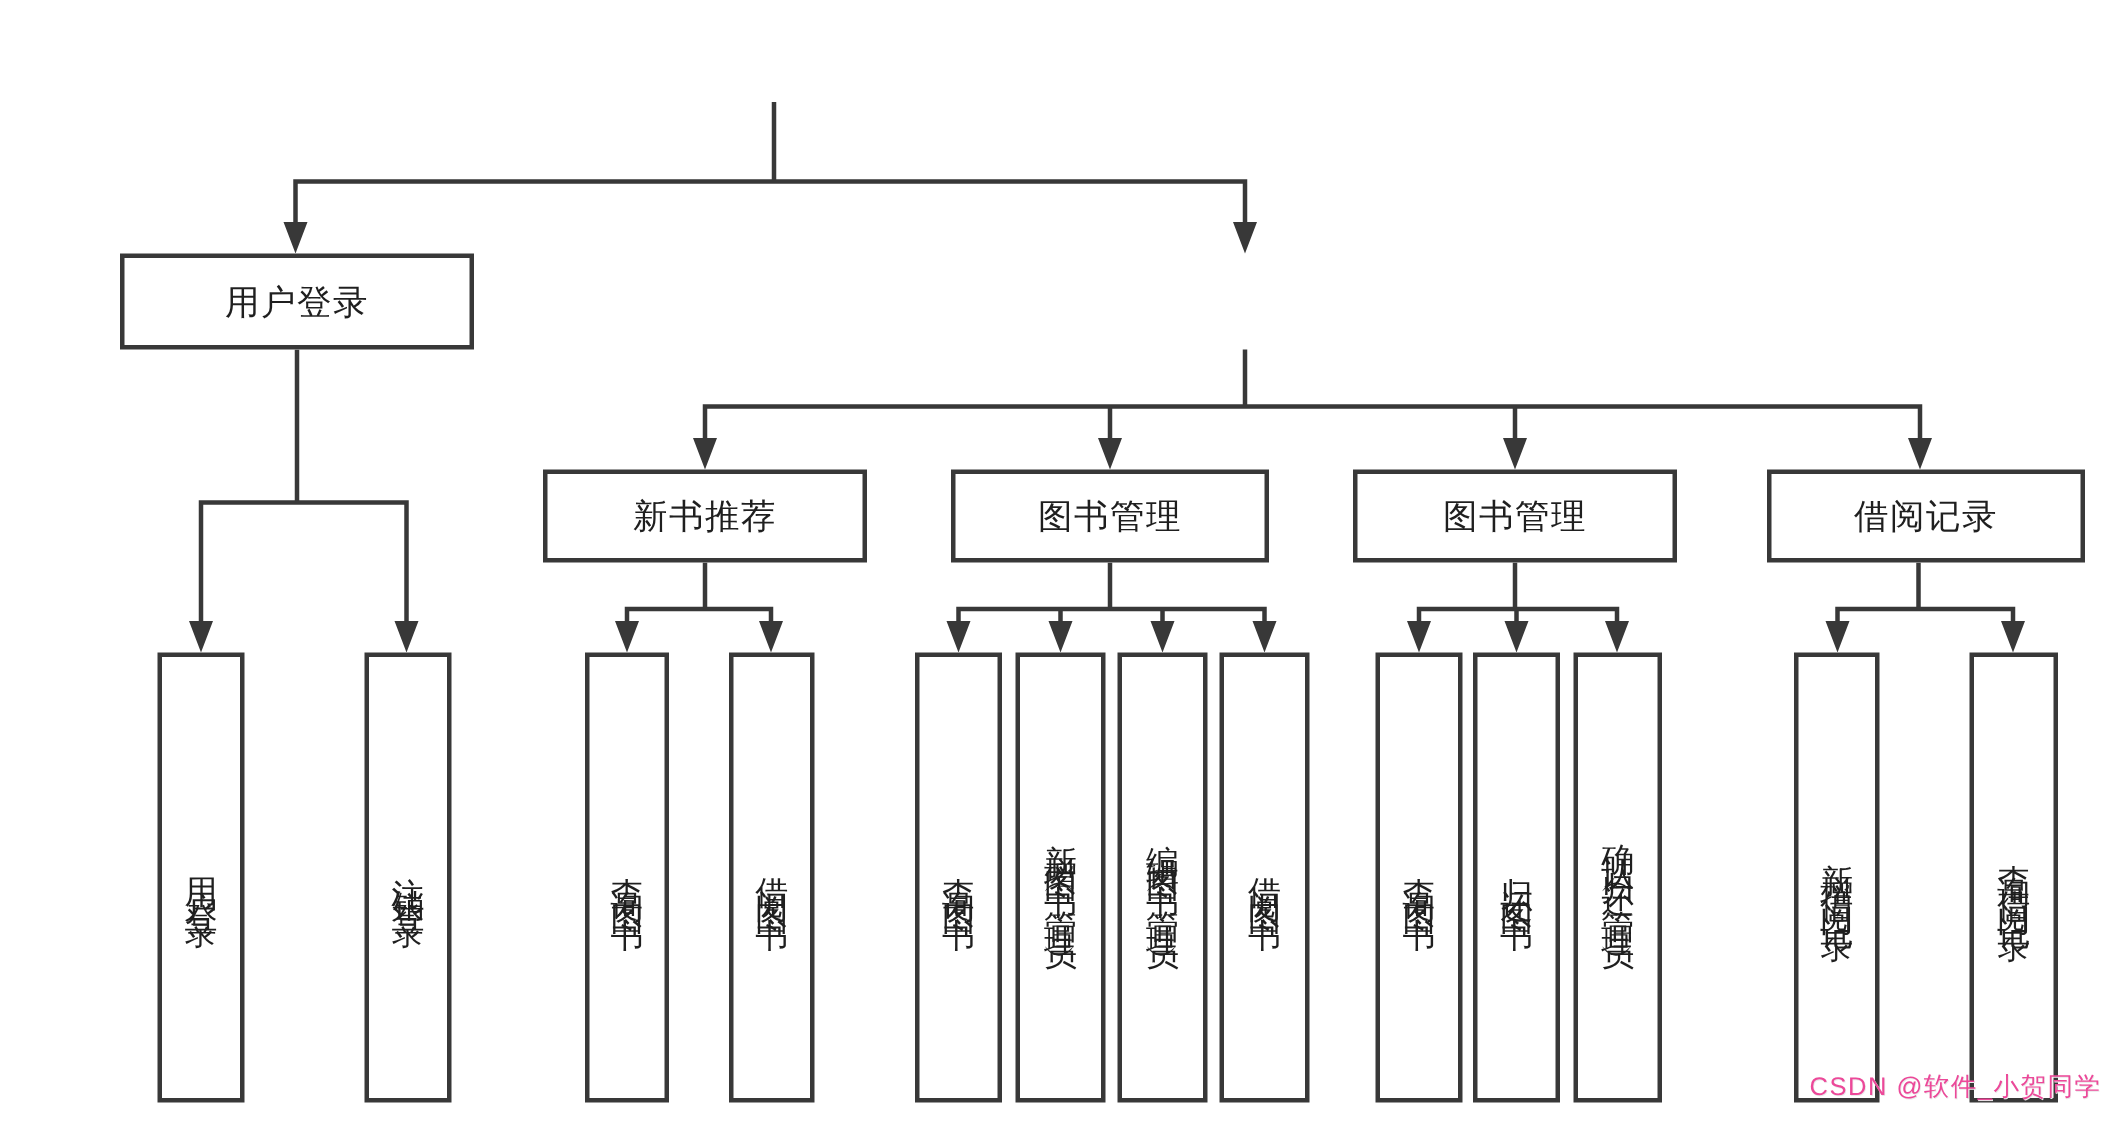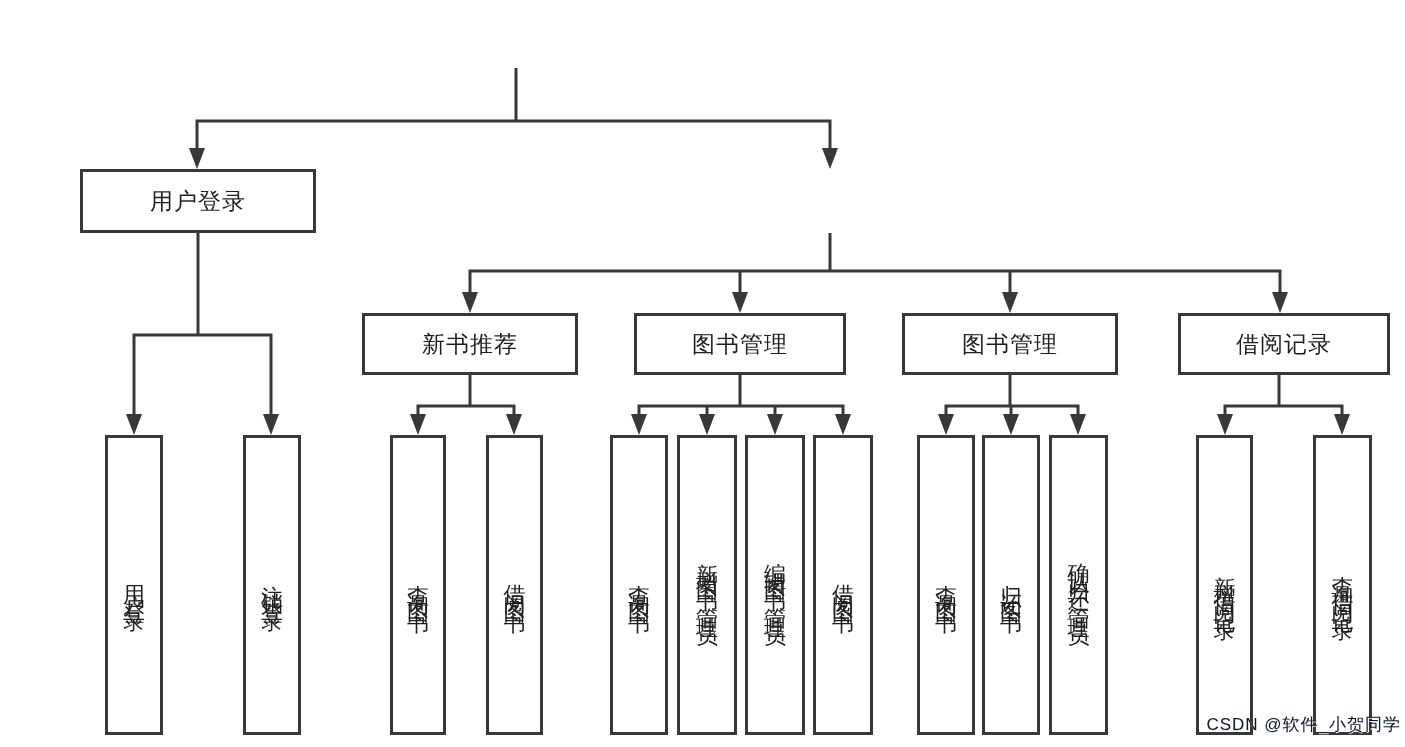--- a/index.html
+++ b/index.html
@@ -46,21 +46,21 @@
     font-size: 22px;
     letter-spacing: 9px;
     line-height: 1;
     white-space: nowrap;
   }
   .watermark {
     position: absolute;
     right: 4px;
     top: 713px;
     font-size: 17px;
-    color: #0f172a;
+    color: #ec4899;
     letter-spacing: 1px;
     text-shadow: 0.5px 0.5px 0 #e9e9e9;
     white-space: nowrap;
   }
 </style>
 </head>
 <body>
 
 <div class="canvas">
 

